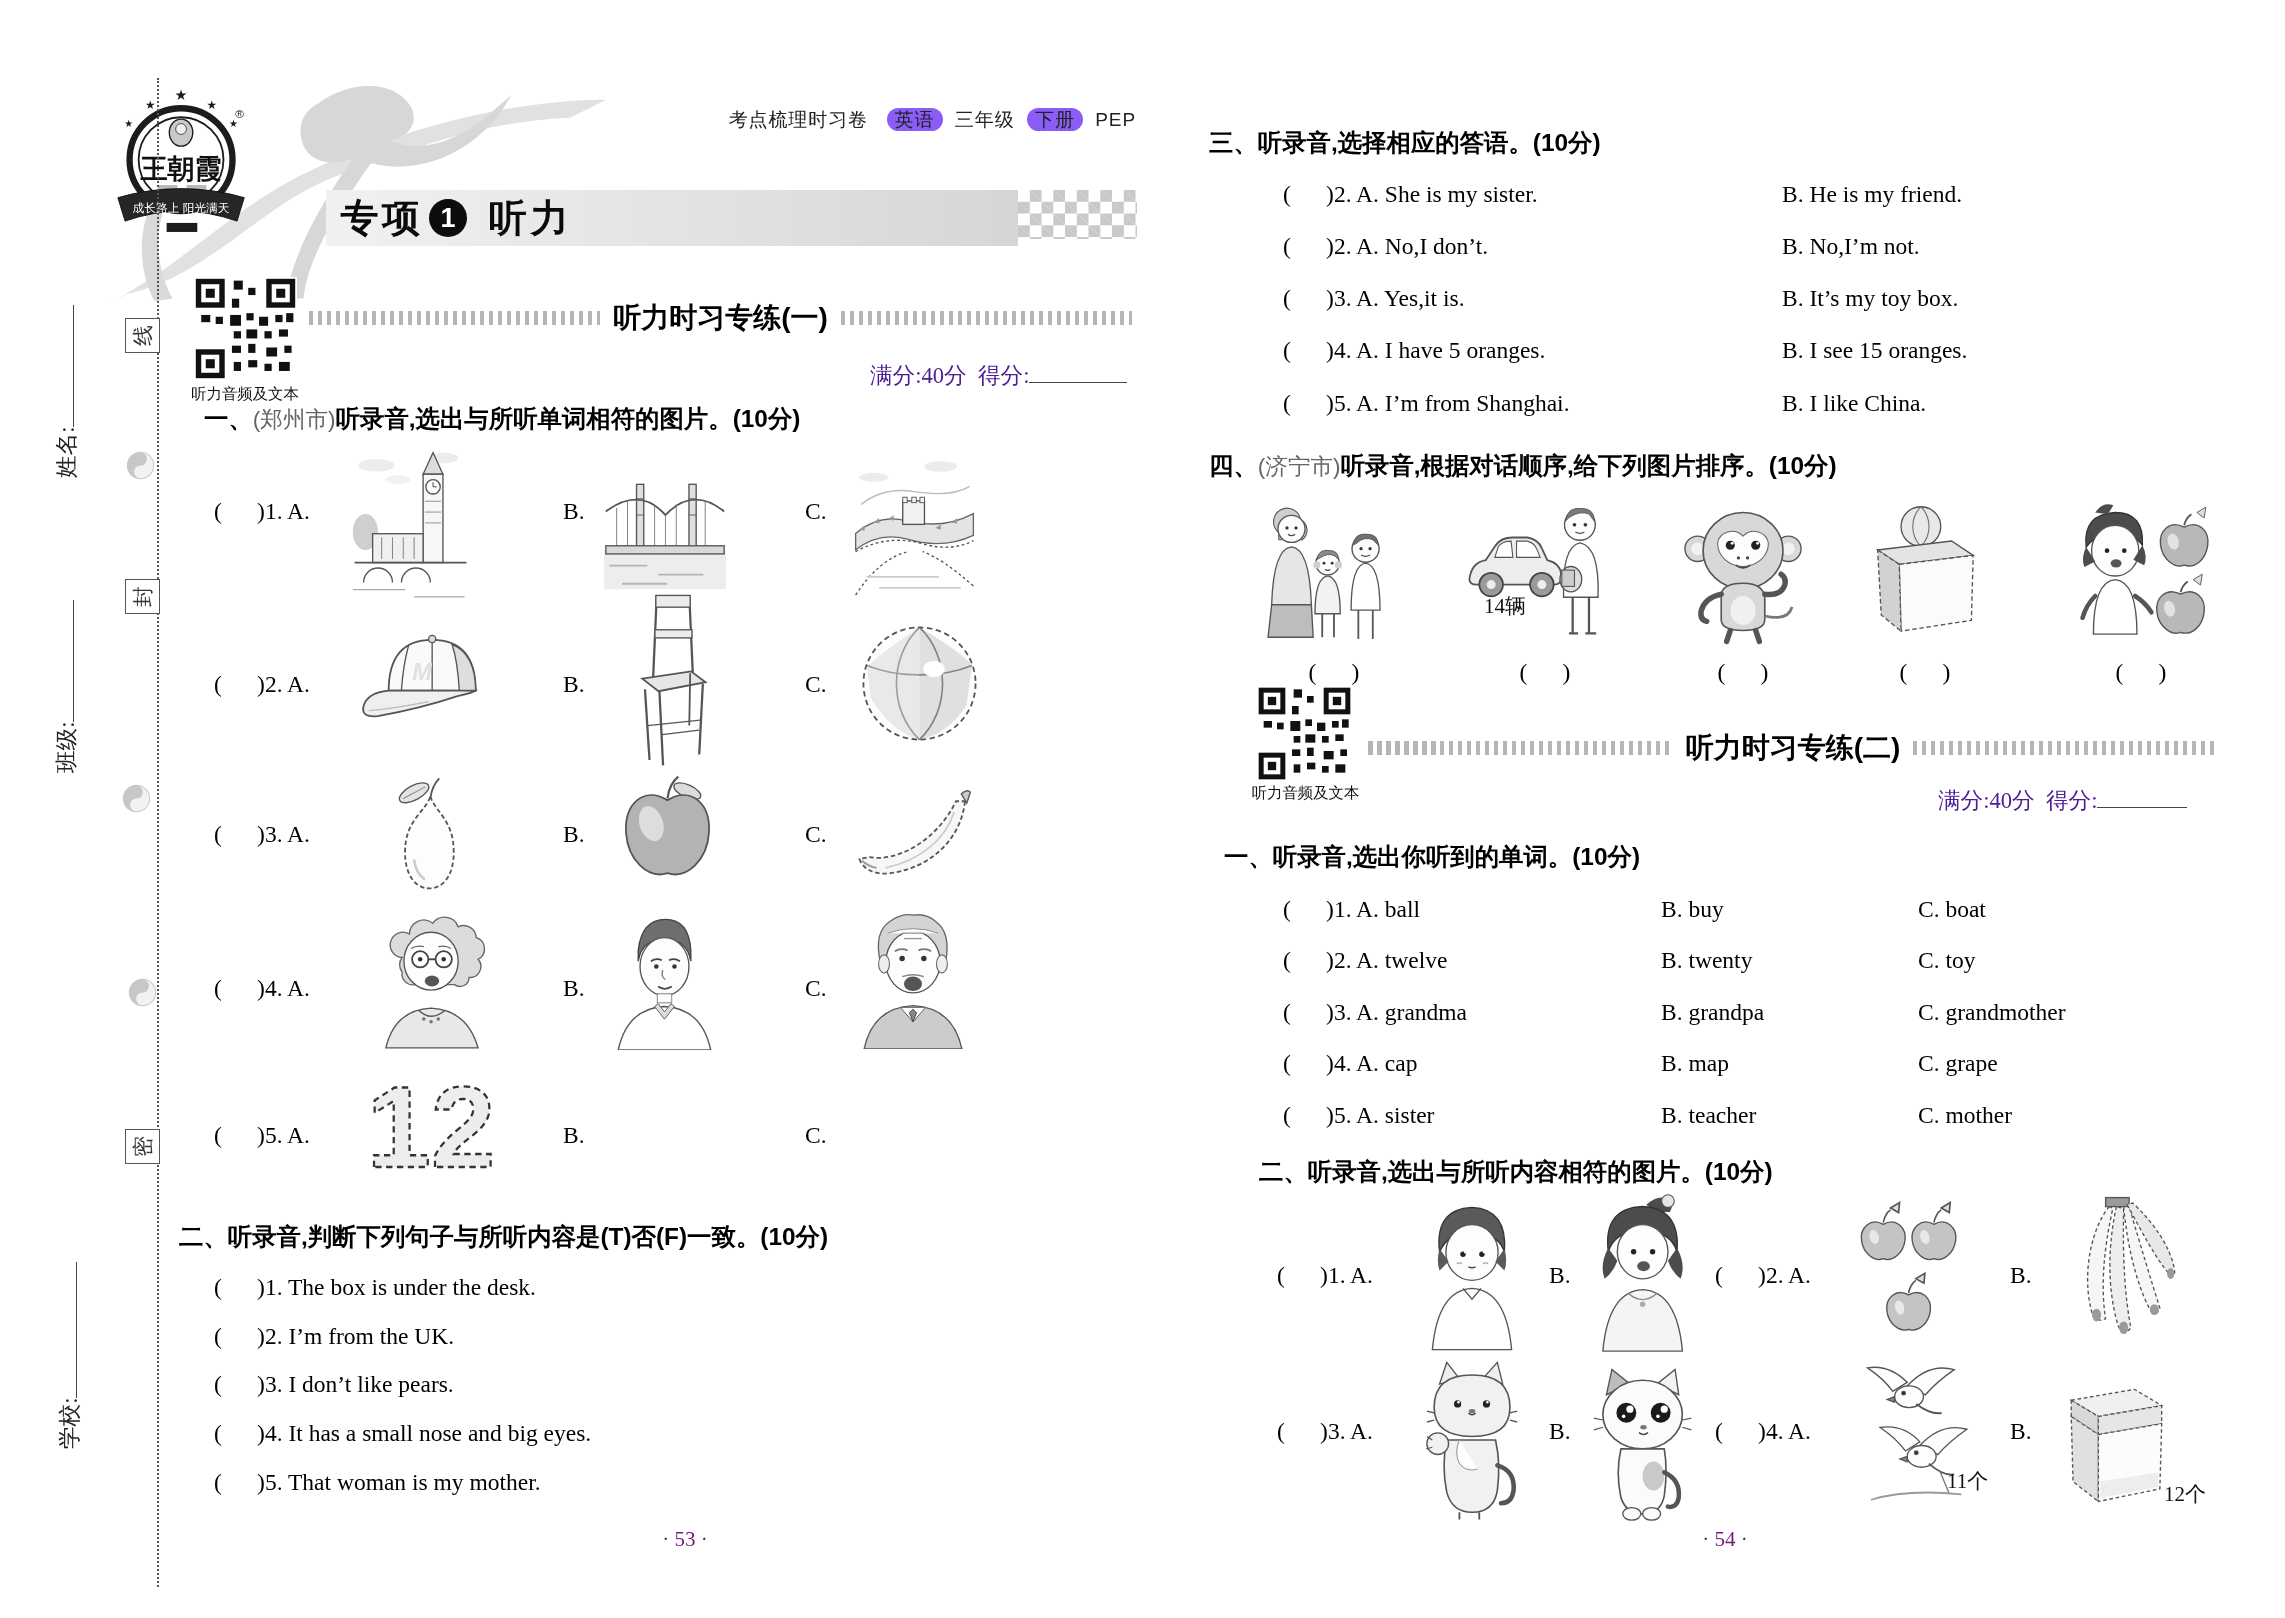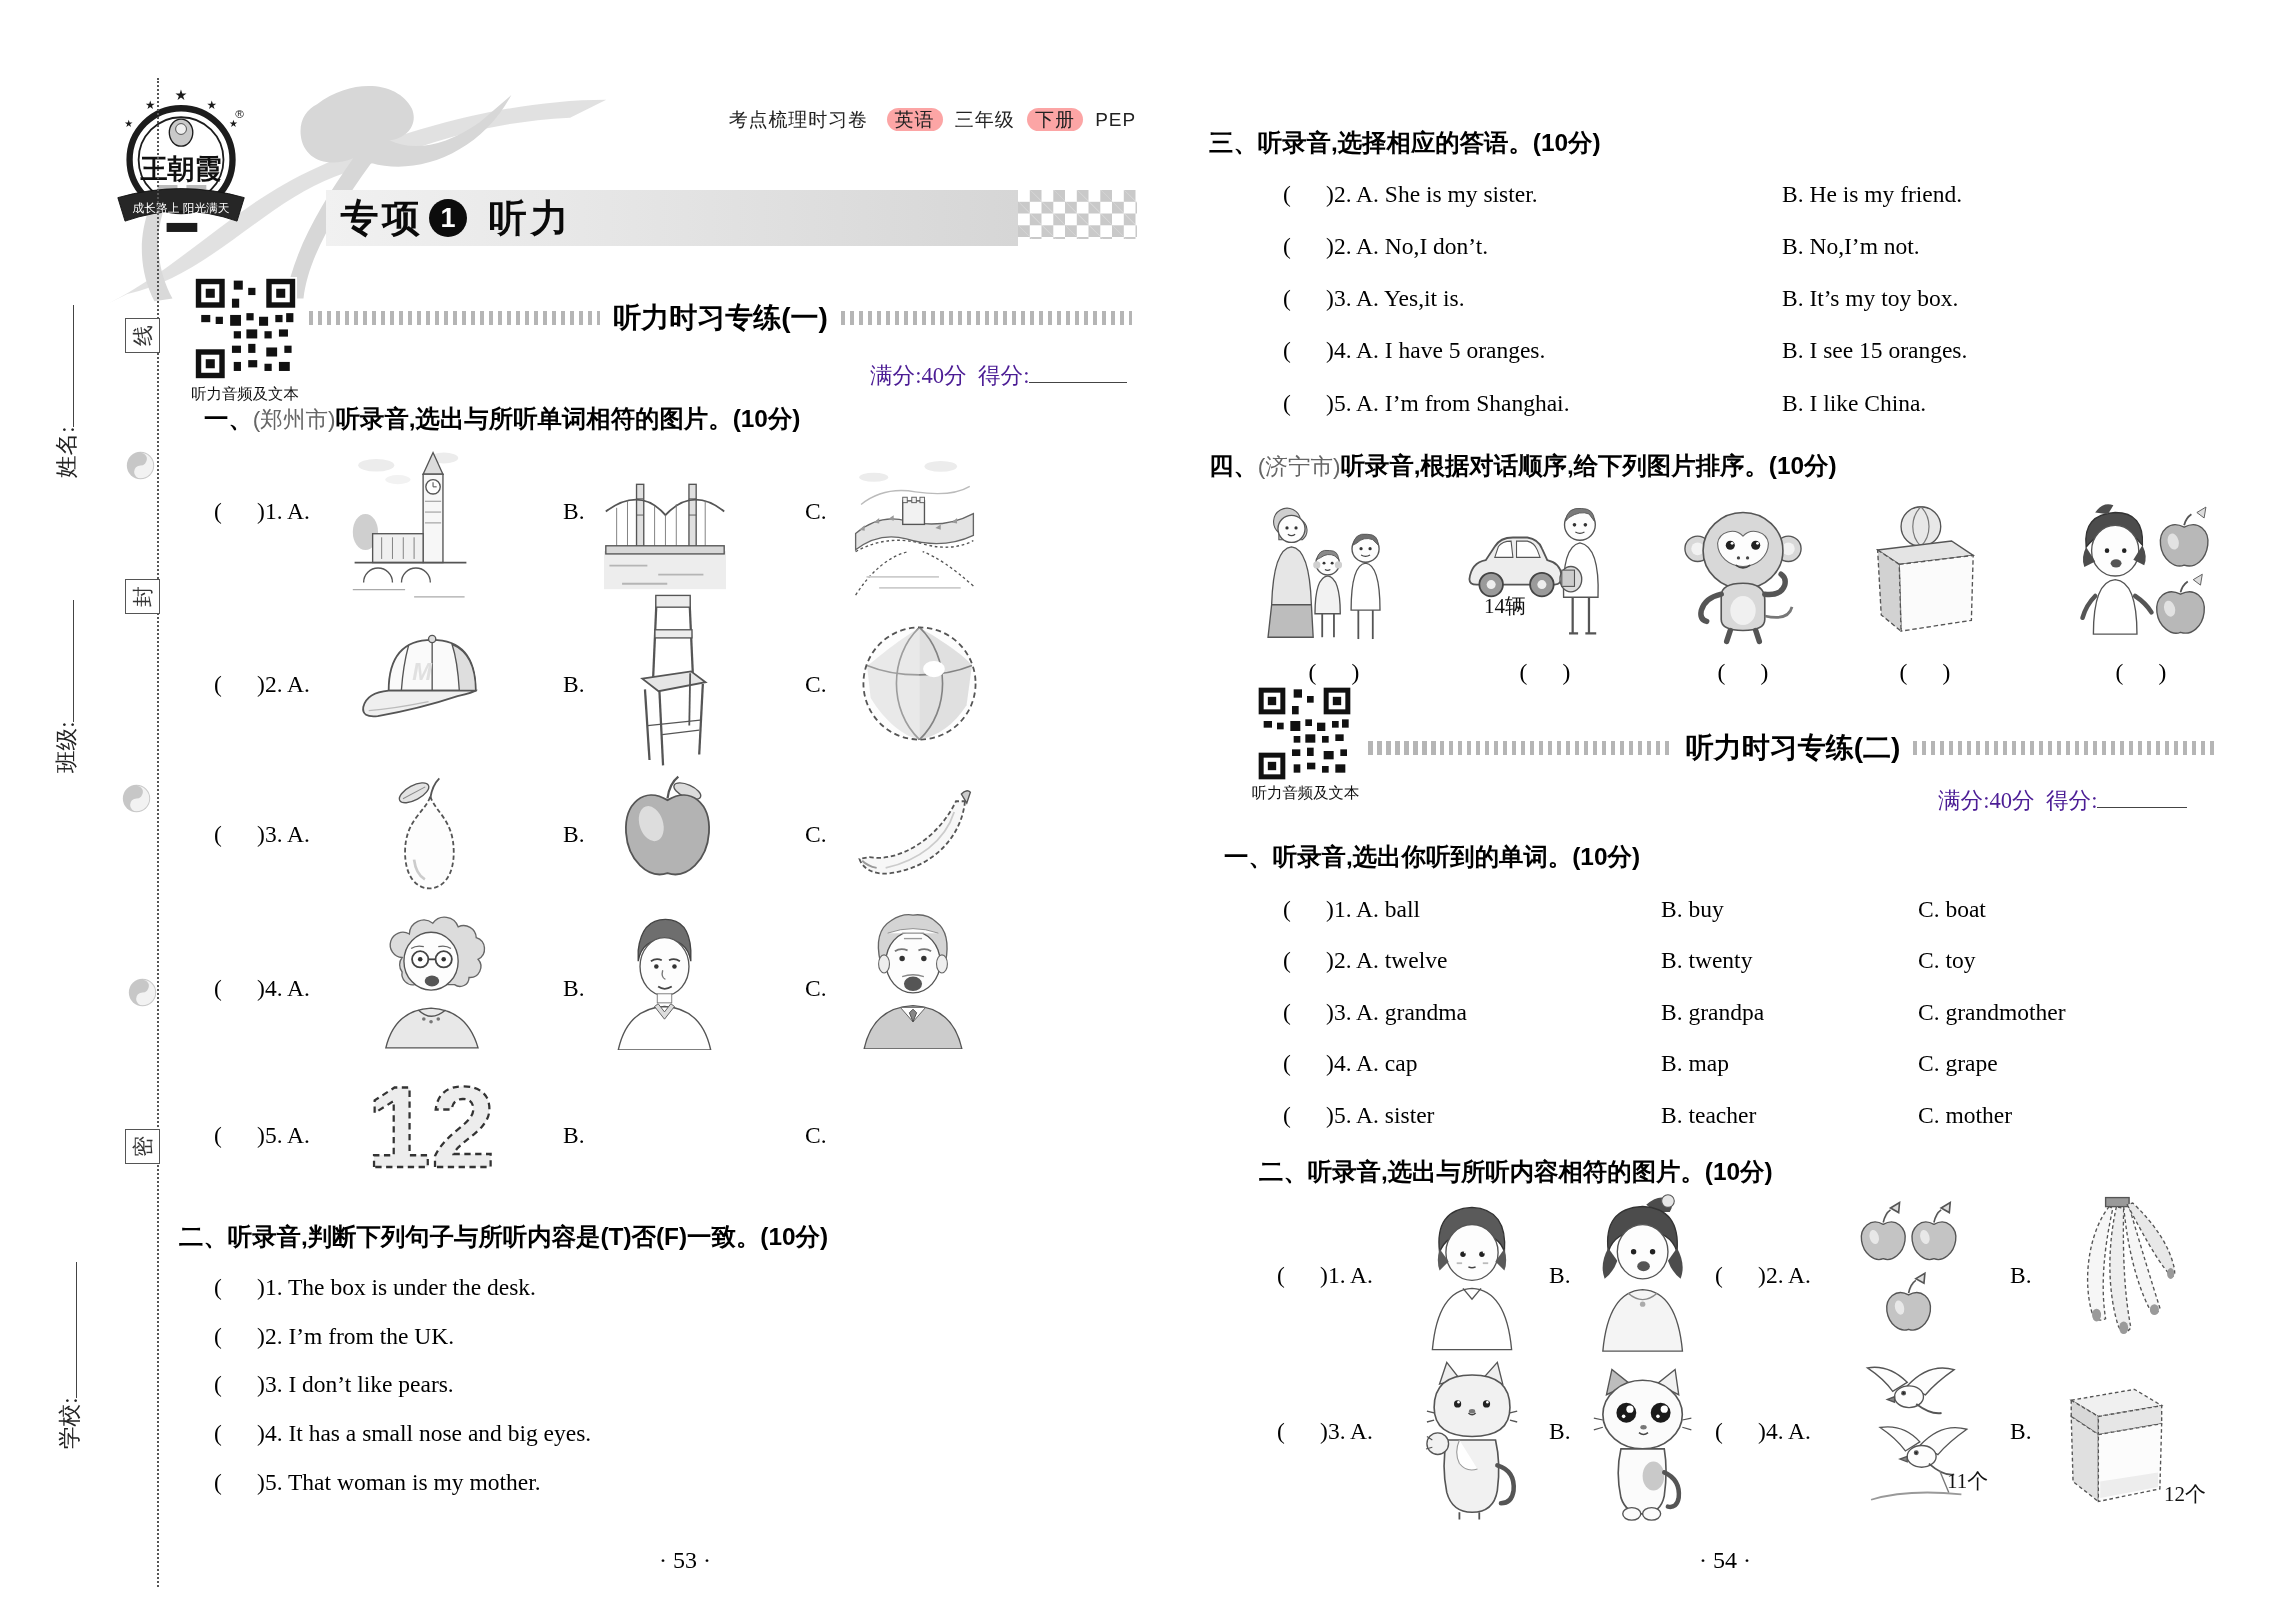--- a/index.html
+++ b/index.html
@@ -7,34 +7,34 @@
          font-family:"Liberation Sans",sans-serif;}
   .abs{position:absolute;}
   .h{font-family:"Liberation Sans",sans-serif;font-weight:700;font-size:24.4px;color:#000;white-space:nowrap;}
   .e{font-family:"Liberation Serif",serif;font-size:23.5px;color:#000;white-space:pre;}
   .src{font-weight:400;color:#666;font-size:22.6px;}
   .sec-row{display:flex;align-items:center;}
   .stripes{background:repeating-linear-gradient(90deg,#b5b5b5 0 4.5px,#ffffff 4.5px 9px);height:13.6px;flex:1;}
   .sec-title{font-family:"Liberation Sans",sans-serif;font-weight:700;font-size:28px;margin:0 12.7px;white-space:nowrap;color:#000;}
   .score{font-family:"Liberation Serif",serif;font-size:22.6px;white-space:nowrap;color:#4c1d95;}
   .wline{display:inline-block;width:98px;border-bottom:1.8px solid #444;height:18px;}
-  .pill{background:#fca5a5;border-radius:13.6px;padding:0.9px 8.1px;}
+  .pill{background:#8b5cf6;border-radius:13.6px;padding:0.9px 8.1px;}
   .titlebar{background:linear-gradient(90deg,#f1f1f1,#d6d6d6);display:flex;align-items:center;}
   .titletext{font-size:38px;font-weight:700;color:#0a0a0a;letter-spacing:3.6px;display:flex;align-items:center;}
   .circnum{display:inline-flex;width:38px;height:38px;border-radius:50%;background:#0c0c0c;color:#fff;
            align-items:center;justify-content:center;font-size:27px;font-weight:700;margin:0 5.4px;letter-spacing:0;}
   .checker{background-image:linear-gradient(45deg,#c9c9c9 25%,transparent 25%,transparent 75%,#c9c9c9 75%),
            linear-gradient(45deg,#c9c9c9 25%,transparent 25%,transparent 75%,#c9c9c9 75%);
            background-size:23.5px 23.5px;background-position:0 0,11.8px 11.8px;}
   .vlabel{transform:rotate(-90deg);transform-origin:0 0;font-family:"Liberation Serif",serif;font-size:22.6px;
           white-space:nowrap;color:#222;}
   .seal{width:33px;height:33px;border:1.8px solid #555;display:flex;align-items:center;justify-content:center;
         font-size:21px;font-family:"Liberation Serif",serif;background:#fff;color:#333;transform:rotate(-90deg);}
   .qr-caption{font-family:"Liberation Serif",serif;font-size:15.4px;white-space:nowrap;color:#111;text-align:center;}
-  .pagenum{font-family:"Liberation Serif",serif;font-size:24px;text-align:center;width:136px;color:#000000;margin-top:20px;}
+  .pagenum{font-family:"Liberation Serif",serif;font-size:21px;text-align:center;width:136px;color:#701a75;}
   .cnt{font-family:"Liberation Serif",serif;font-size:21px;color:#111;white-space:nowrap;}
   .hdr{font-size:19px;color:#222;white-space:nowrap;letter-spacing:0.9px;}
   .dotline{border-left:2.7px dotted #555;width:0;}
   svg text{font-family:"Liberation Sans",sans-serif;}
 </style>
 </head>
 <body>
 
 <div class="sheet">
 

